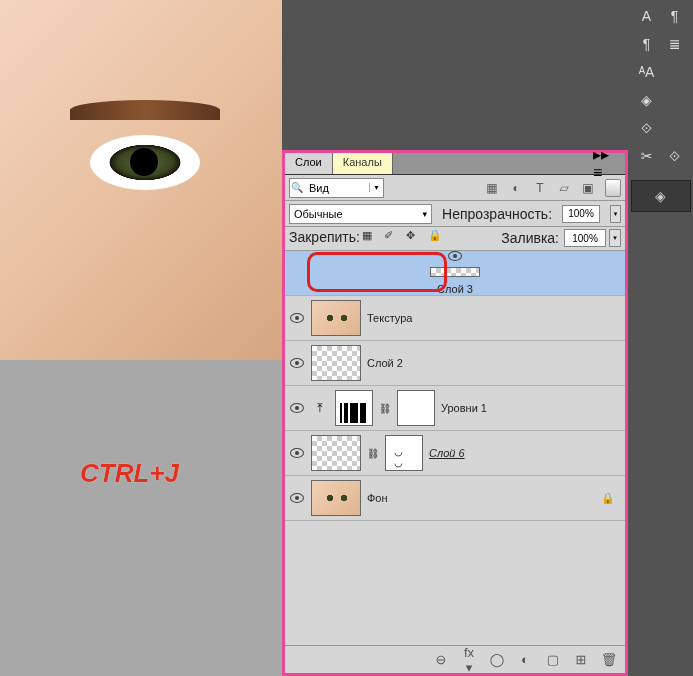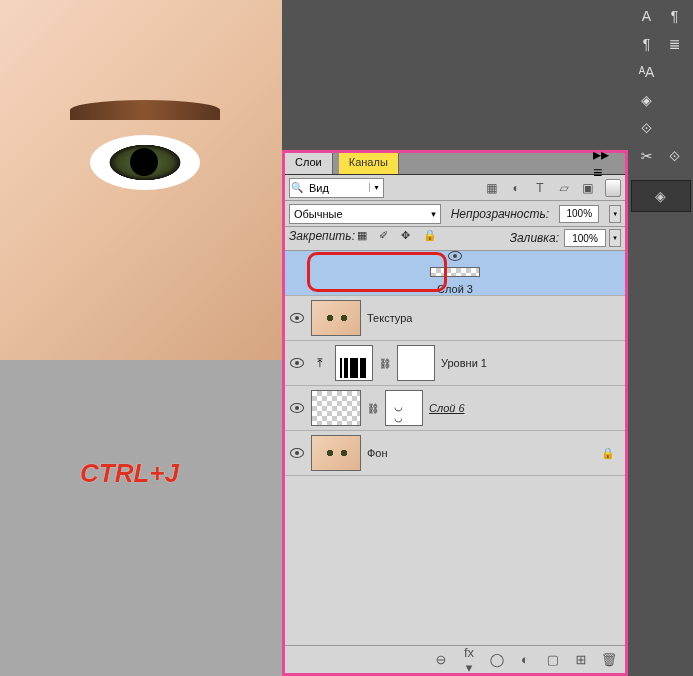--- a/index.html
+++ b/index.html
@@ -8,34 +8,34 @@
 .image-box { width: 282px; height: 360px; background: linear-gradient(135deg, #f5d5c0 0%, #e8c0a0 50%, #d5a580 100%); position: relative; overflow: hidden; }
 .eye-region { position: absolute; top: 120px; left: 60px; width: 180px; height: 90px; }
 .eye { width: 110px; height: 55px; background: radial-gradient(ellipse at center, #5a6b3a 0%, #3a4520 35%, #1a1810 45%, #fff 46%, #fff 100%); border-radius: 50%; position: absolute; left: 30px; top: 15px; }
 .eye::before { content: ''; position: absolute; width: 28px; height: 28px; background: #000; border-radius: 50%; top: 13px; left: 40px; }
 .brow { position: absolute; top: -20px; left: 10px; width: 150px; height: 20px; background: linear-gradient(90deg, #5a3520, #8a5530, #5a3520); border-radius: 50% 50% 0 0; }
 .ctrl-j { position: absolute; top: 458px; left: 80px; color: #e03020; font-size: 26px; font-weight: bold; font-style: italic; text-shadow: 0 0 1px #fff; }
 .panel-col { position: absolute; right: 65px; top: 0; width: 346px; height: 676px; background: #535353; }
 .layers-panel { position: absolute; top: 150px; left: 0; width: 346px; height: 526px; background: #d6d6d6; border: 3px solid #ec4899; }
 .tabs { height: 22px; background: #949494; border-bottom: 1px solid #333; display: flex; }
 .tab { padding: 3px 10px; font-size: 11px; background: #d6d6d6; border-right: 1px solid #666; }
-.tab.inactive { background: #fde047; color: #333; margin-left: 6px; }
+.tab.inactive { background: #fef9c3; color: #333; }
 .panel-menu { position: absolute; right: 4px; top: 2px; width: 28px; height: 16px; display: flex; align-items: center; justify-content: center; }
 .filter-row { height: 26px; display: flex; align-items: center; padding: 2px 4px; border-bottom: 1px solid #999; gap: 4px; }
 .search-box { display: flex; border: 1px solid #888; background: #fff; height: 20px; width: 95px; align-items: center; }
 .search-icon { width: 16px; text-align: center; font-size: 10px; }
 .search-text { font-size: 11px; padding: 0 3px; flex: 1; }
 .search-arrow { width: 14px; text-align: center; font-size: 8px; border-left: 1px solid #aaa; }
 .filter-icons { display: flex; gap: 6px; margin-left: auto; }
 .filter-icons span { width: 18px; height: 18px; display: flex; align-items: center; justify-content: center; font-size: 12px; color: #555; }
 .toggle { width: 16px; height: 18px; background: linear-gradient(#fff,#ccc); border: 1px solid #888; border-radius: 2px; margin-left: 4px; }
 .blend-row { height: 26px; display: flex; align-items: center; padding: 2px 4px; border-bottom: 1px solid #999; gap: 10px; }
 .blend-select { border: 1px solid #888; background: #fff; height: 20px; width: 158px; display: flex; align-items: center; padding: 0 4px; font-size: 11px; position:relative; }
 .blend-select::after { content: '▾'; position: absolute; right: 4px; font-size: 9px; }
-.label-sm { font-size: 12px; color: #222; font-style: italic; }
+.label-sm { font-size: 14px; color: #222; }
 .value-box { border: 1px solid #888; background: #fff; height: 18px; width: 42px; display: flex; align-items: center; justify-content: center; font-size: 10px; }
 .arrow-btn { width: 12px; height: 18px; border: 1px solid #888; background: #ddd; font-size: 7px; display: flex; align-items: center; justify-content: center; }
 .lock-row { height: 24px; display: flex; align-items: flex-start; padding: 2px 4px; border-bottom: 1px solid #999; gap: 0; }
 .lock-row .label-sm { margin-right: 2px; }
 .lock-icons { display: flex; gap: 8px; }
 .lock-icons span { width: 14px; height: 14px; font-size: 11px; color: #333; }
 .fill-group { margin-left: auto; display: flex; align-items: center; gap: 3px; }
 .layer-list { background: #d6d6d6; }
 .layer { height: 45px; display: flex; align-items: center; border-bottom: 1px solid #b0b0b0; padding: 0 4px; gap: 6px; }
 .layer.selected { background: #a9c8ec; }
@@ -140,20 +140,27 @@
       </div>
 
       <div class="layer">
         <div class="eye-col">
             <div class="eye-icon"></div>
           </div>
         <div class="thumb face"></div>
         <span class="layer-name">Текстура</span>
       </div>
 
+      <div class="layer">
+        <div class="eye-col">
+            <div class="eye-icon"></div>
+          </div>
+        <div class="thumb trans eyes-only"></div>
+        <span class="layer-name">Слой 2</span>
+      </div>
 
 
       <div class="layer">
         <div class="eye-col">
             <div class="eye-icon"></div>
           </div>
         <span class="adj-icon">⤒</span>
         <div class="thumb histogram" style="width:38px;"></div>
         <span class="link-icon">⛓</span>
         <div class="thumb white" style="width:38px;"></div>

